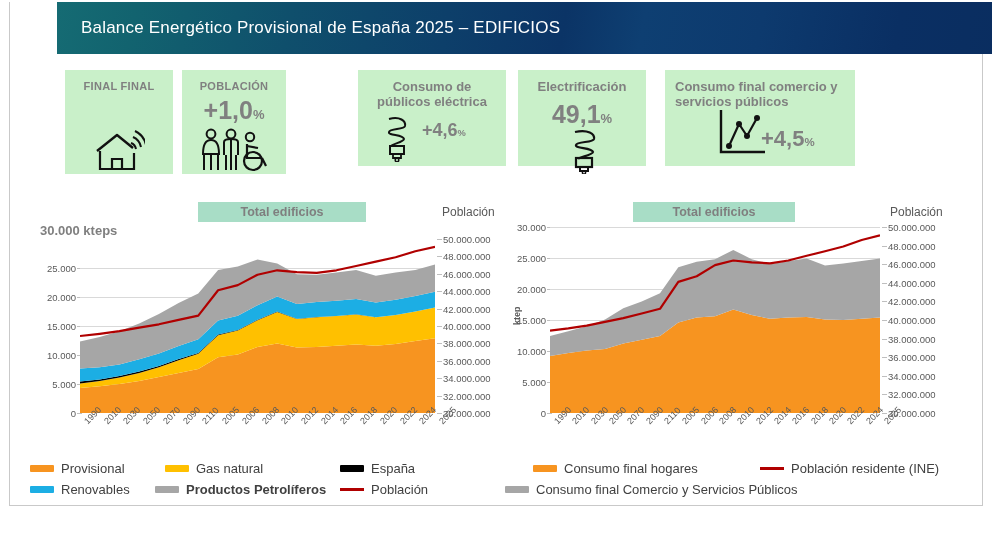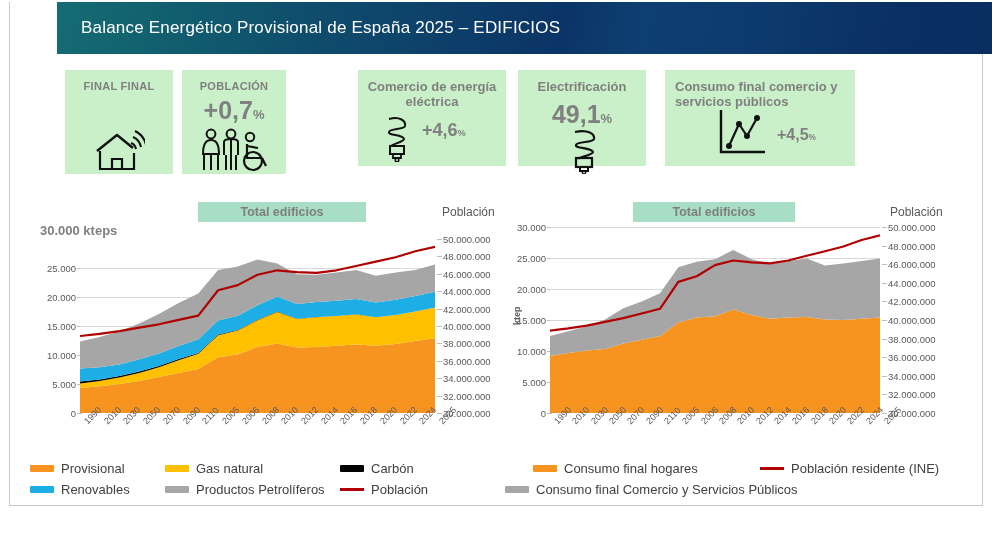--- a/index.html
+++ b/index.html
@@ -35,21 +35,21 @@
   #kpi-electrica .val{left:64px;top:50px;font-size:18px;}
   #kpi-electrica .ico{left:20px;top:44px;width:38px;height:48px;}
 
   #kpi-electrif{left:518px;top:8px;width:128px;height:96px;}
   #kpi-electrif .lab{left:0;top:10px;width:128px;font-size:13px;text-align:center;}
   #kpi-electrif .val{left:0;top:30px;width:128px;text-align:center;font-size:25px;}
   #kpi-electrif .ico{left:48px;top:58px;width:36px;height:46px;}
 
   #kpi-comercio{left:665px;top:8px;width:190px;height:96px;}
   #kpi-comercio .lab{left:10px;top:10px;width:176px;font-size:13px;text-align:left;}
-  #kpi-comercio .val{left:112px;top:56px;font-size:16px;}
+  #kpi-comercio .val{left:96px;top:56px;font-size:22px;}
   #kpi-comercio .ico{left:50px;top:38px;width:58px;height:52px;}
 
   
   .chart-wrap{position:absolute;top:195px;height:260px;}
   #chart-left{left:20px;width:480px;}
   #chart-right{left:498px;width:476px;}
 
   .badge{position:absolute;background:#a8ddc6;color:#7f7f7f;font-weight:bold;font-size:12.5px;
          text-align:center;line-height:20px;height:20px;}
   #chart-left .badge{left:178px;top:7px;width:168px;}
@@ -110,41 +110,41 @@
           <path d="M19 40 L19 30 L29 30 L29 40" fill="none" stroke="#111" stroke-width="2.2"></path>
           <path d="M38 14 a8 8 0 0 1 5 6" fill="none" stroke="#111" stroke-width="2"></path>
           <path d="M40 8 a14 14 0 0 1 8 10" fill="none" stroke="#111" stroke-width="2"></path>
           <path d="M42 2 a20 20 0 0 1 11 14" fill="none" stroke="#111" stroke-width="2"></path>
         </svg>
       </div>
     </div>
 
     <div class="kpi" id="kpi-poblacion">
       <div class="lab">POBLACIÓN</div>
-      <div class="val"><span>+0,7</span><span class="pct">%</span></div>
+      <div class="val"><span>+1,0</span><span class="pct">%</span></div>
       <div class="ico">
         <svg viewBox="0 0 70 44" width="70" height="44">
           <circle cx="11" cy="6" r="4.4" fill="none" stroke="#111" stroke-width="2"></circle>
           <path d="M11 12 C5 12 3 18 3 26 L19 26 C19 18 17 12 11 12 Z" fill="none" stroke="#111" stroke-width="2"></path>
           <path d="M4 26 L4 42 M18 26 L18 42 M11 26 L11 42" fill="none" stroke="#111" stroke-width="2"></path>
           <circle cx="31" cy="6" r="4.4" fill="none" stroke="#111" stroke-width="2"></circle>
           <path d="M24 14 L24 27 M38 14 L38 27 M31 12 L31 42" fill="none" stroke="#111" stroke-width="2"></path>
           <path d="M24 14 C24 12 27 11 31 11 C35 11 38 12 38 14" fill="none" stroke="#111" stroke-width="2"></path>
           <path d="M26 27 L26 42 M36 27 L36 42" fill="none" stroke="#111" stroke-width="2"></path>
           <circle cx="50" cy="9" r="4.2" fill="none" stroke="#111" stroke-width="2"></circle>
           <path d="M47 16 L47 30 L62 30" fill="none" stroke="#111" stroke-width="2.2"></path>
           <path d="M47 18 L58 20" fill="none" stroke="#111" stroke-width="2.2"></path>
           <circle cx="53" cy="33" r="9" fill="none" stroke="#111" stroke-width="2.2"></circle>
           <path d="M62 30 L66 38" fill="none" stroke="#111" stroke-width="2.2"></path>
         </svg>
       </div>
     </div>
 
     <div class="kpi" id="kpi-electrica">
-      <div class="lab">Comercio de energía eléctrica</div>
+      <div class="lab">Consumo de públicos eléctrica</div>
       <div class="val"><span>+4,6</span><span class="pct">%</span></div>
       <div class="ico">
         <svg viewBox="0 0 38 48" width="38" height="48">
           <path d="M11 5 C22 2 28 7 27 12 C26 16 12 14 11 18 C10 22 25 20 26 25 C26 28 14 30 13 32" fill="none" stroke="#111" stroke-width="2"></path>
           <rect x="12" y="32" width="14" height="8" fill="none" stroke="#111" stroke-width="2"></rect>
           <path d="M15 40 L15 44 L23 44 L23 40" fill="none" stroke="#111" stroke-width="1.8"></path>
           <circle cx="19" cy="46" r="1.8" fill="none" stroke="#111" stroke-width="1.5"></circle>
         </svg>
       </div>
     </div>
@@ -340,23 +340,23 @@
         <span style="left: 277px; top: 2px;">2020</span>
         <span style="left: 295.333px; top: 2px;">2022</span>
         <span style="left: 313.667px; top: 2px;">2024</span>
         <span style="left: 332px; top: 2px;">2025</span>
       </div>
   </div>
 
   <div class="legend" id="legend-left">
       <div class="item" style="left: 0px; top: 0px;"><span class="sw" style="background: rgb(247, 148, 32);"></span><span class="txt">Provisional</span></div>
       <div class="item" style="left: 135px; top: 0px;"><span class="sw" style="background: rgb(255, 192, 0);"></span><span class="txt">Gas natural</span></div>
-      <div class="item" style="left: 310px; top: 0px;"><span class="sw" style="background: rgb(0, 0, 0);"></span><span class="txt">Carbón</span></div>
+      <div class="item" style="left: 310px; top: 0px;"><span class="sw" style="background: rgb(0, 0, 0);"></span><span class="txt">España</span></div>
       <div class="item" style="left: 0px; top: 21px;"><span class="sw" style="background: rgb(28, 174, 228);"></span><span class="txt">Renovables</span></div>
-      <div class="item" style="left: 135px; top: 21px;"><span class="sw" style="background: rgb(166, 166, 166);"></span><span class="txt">Productos Petrolíferos</span></div>
+      <div class="item" style="left: 125px; top: 21px; font-weight: bold;"><span class="sw" style="background: rgb(166, 166, 166);"></span><span class="txt">Productos Petrolíferos</span></div>
       <div class="item" style="left: 310px; top: 21px;"><span class="swline" style="background: rgb(176, 0, 0);"></span><span class="txt">Población</span></div>
     </div>
   <div class="legend" id="legend-right">
       <div class="item" style="left: 0px; top: 0px; padding-left: 28px;"><span class="sw" style="background: rgb(247, 148, 32);"></span><span class="txt">Consumo final hogares</span></div>
       <div class="item" style="left: 0px; top: 21px;"><span class="sw" style="background: rgb(166, 166, 166);"></span><span class="txt">Consumo final Comercio y Servicios Públicos</span></div>
       <div class="item" style="left: 255px; top: 0px;"><span class="swline" style="background: rgb(176, 0, 0);"></span><span class="txt">Población residente (INE)</span></div>
     </div>
 </div>
 
 </body></html>

